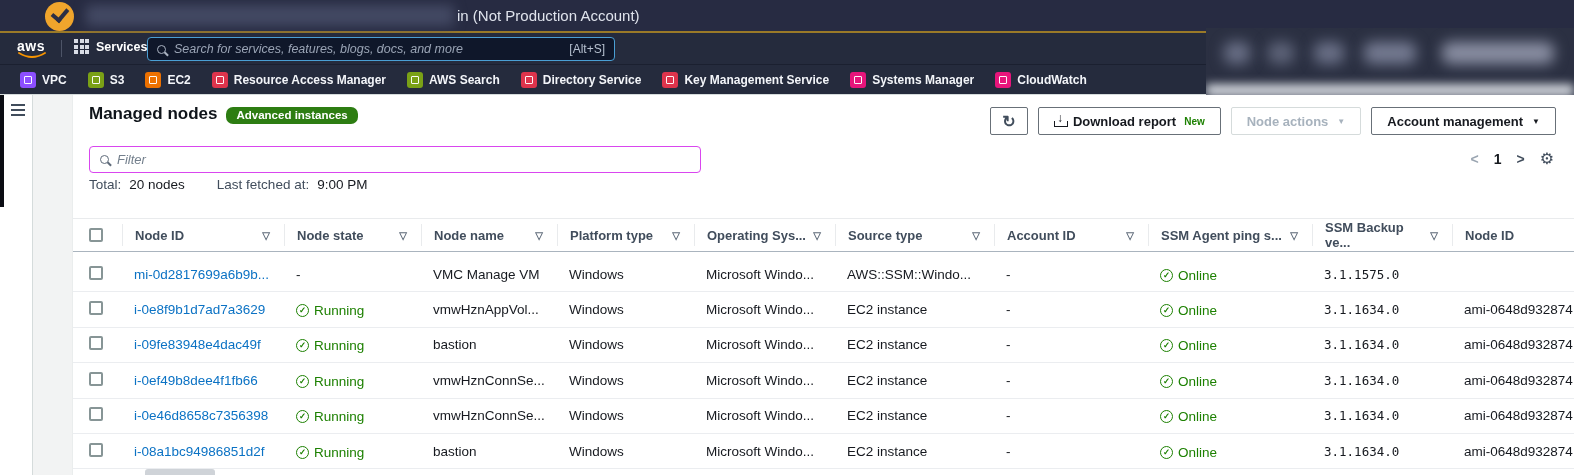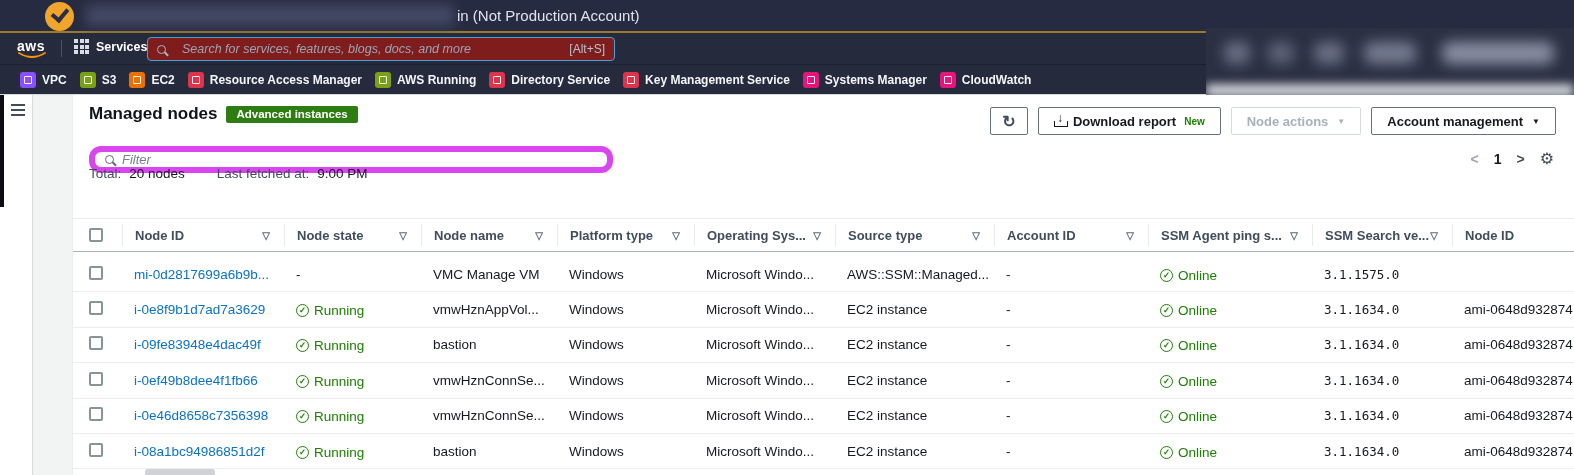--- a/index.html
+++ b/index.html
@@ -22,38 +22,38 @@
   #aws-nav { position:absolute; left:0; top:33px; width:1574px; height:31px; background:#252b3d; }
   #aws-logo { position:absolute; left:17px; top:4px; width:30px; height:24px; }
   #aws-logo .aws-word { color:#fff; font-weight:bold; font-size:14px; letter-spacing:0.5px; }
   #aws-logo svg { position:absolute; left:1px; top:15px; }
   #nav-divider { position:absolute; left:61px; top:7px; width:1px; height:17px; background:#4d5467; }
   #services-btn { position:absolute; left:74px; top:6px; display:flex; align-items:center; gap:7px;
     color:#fff; font-size:12.5px; font-weight:bold; }
   .grid-icon { display:inline-grid; grid-template-columns:repeat(3,4px); grid-auto-rows:4px; gap:1.5px; }
   .grid-icon i { background:#d9dde6; }
   #nav-search { position:absolute; left:147px; top:4px; width:468px; height:24px;
-    background:#7f1d1d; border:1px solid #4a9fd4; border-radius:4px;
-    display:flex; align-items:center; padding:0 9px; gap:16px; }
+    background:#0f172a; border:1px solid #4a9fd4; border-radius:4px;
+    display:flex; align-items:center; padding:0 9px; gap:8px; }
   #nav-search input { flex:1; background:transparent; border:none; outline:none;
     font-style:italic; color:#c3cad8; font-size:12.5px; font-family:"Liberation Sans",sans-serif; }
   #nav-search input::placeholder { color:#9aa4b5; }
   .lens { position:relative; width:9px; height:9px; border:1.6px solid #aab3c2; border-radius:50%; flex:none; }
   .lens::after { content:""; position:absolute; width:5px; height:1.6px; background:#aab3c2;
     transform:rotate(45deg); right:-4px; bottom:-2px; }
   .lens.dark { border-color:#5f6b7a; } .lens.dark::after { background:#5f6b7a; }
   #search-shortcut { color:#b6c0cf; font-size:12px; }
   #cloudshell-icon { position:absolute; left:1199px; top:40px; width:15px; height:15px;
     border:1.5px solid #e7eaf0; border-radius:3px; color:#e7eaf0; font-size:9px; font-weight:bold;
     line-height:13px; text-align:center; }
 
   
   #fav-bar { position:absolute; left:0; top:64px; width:1574px; height:31px; background:#252b3d;
     border-top:1px solid #1b2030; border-bottom:1px solid #d5dbdb;
-    display:flex; align-items:center; padding:0 20px; gap:13px; }
+    display:flex; align-items:center; padding:0 20px; gap:21px; }
   .fav-item { display:flex; align-items:center; gap:6px; color:#f3f5f9; font-size:12px; font-weight:bold; }
   .fav-icon { width:16px; height:16px; border-radius:3px; flex:none; position:relative; }
   .fav-icon::after { content:""; position:absolute; left:4px; top:4px; width:6px; height:6px;
     border:1.2px solid rgba(255,255,255,.95); border-radius:1px; }
 
   
   #account-blur { position:absolute; left:1206px; top:28px; width:368px; height:69px; overflow:hidden;
     background:#2b3042; }
   #account-blur .blob { position:absolute; border-radius:8px; filter:blur(7px); }
   #account-blur .strip { position:absolute; left:0; bottom:0; width:100%; height:13px;
@@ -63,52 +63,52 @@
   #edge-strip { position:absolute; left:0; top:95px; width:4px; height:112px; background:#0b0d13; }
   #sidebar { position:absolute; left:0; top:95px; width:33px; height:380px; background:#fff;
     border-right:1px solid #d5dbdb; }
   #hamburger { position:absolute; left:11px; top:9px; width:14px; height:12px; cursor:pointer; }
   #hamburger i { display:block; height:2px; background:#414d5c; margin-bottom:3px; }
   #content-bg { position:absolute; left:33px; top:95px; width:1541px; height:380px; background:#f2f3f3; }
   #card { position:absolute; left:72px; top:95px; width:1538px; height:400px; background:#fff;
     border-left:1px solid #eaeded; }
 
   
-  #page-header { position:absolute; left:16px; top:9px; display:flex; align-items:center; gap:9px; }
+  #page-header { position:absolute; left:16px; top:9px; display:flex; align-items:flex-end; gap:9px; }
   #page-title { font-size:17px; font-weight:bold; color:#0f141a; }
   #adv-badge { background:#2d7d12; color:#fff; font-size:11.5px; font-weight:bold;
-    padding:2px 10px 3px; border-radius:2px; }
+    padding:2px 10px 3px; border-radius:7px; }
 
   #toolbar { position:absolute; top:107px; right:18px; display:flex; gap:10px; z-index:5; }
   .btn { height:28px; border:1px solid #687078; border-radius:2px; background:#fff;
     display:flex; align-items:center; gap:7px; padding:0 15px;
     font-size:13px; font-weight:bold; color:#16191f; cursor:pointer; }
   .btn.icon-only { width:38px; justify-content:center; padding:0; font-size:16px; color:#414d5c; }
   .btn.disabled { border-color:#d5dbdb; color:#a7b2bd; cursor:default; }
   .btn .caret { font-size:8px; margin-left:2px; }
   .btn sup { color:#1d8102; font-size:10px; font-weight:bold; margin-left:1px; }
   .dl-icon { display:inline-block; width:12px; height:12px; position:relative; }
   .dl-icon::before { content:"↓"; position:absolute; left:3px; top:-4px; font-size:12px; font-weight:bold; }
   .dl-icon::after { content:""; position:absolute; left:0; bottom:0; width:12px; height:5px;
     border:1.6px solid #16191f; border-top:none; }
 
   
-  #filter-box { position:absolute; left:16px; top:51px; width:524px; height:27px;
-    border:6px solid #d946ef; border-radius:12px; display:flex; align-items:center; gap:8px;
+  #filter-box { position:absolute; left:16px; top:51px; width:612px; height:27px;
+    border:1px solid #d946ef; border-radius:4px; display:flex; align-items:center; gap:8px;
     padding:0 10px; background:#fff; }
   #filter-box input { flex:1; border:none; outline:none; font-size:13px; font-style:italic;
     color:#414d5c; font-family:"Liberation Sans",sans-serif; }
   #filter-box input::placeholder { color:#737f8c; }
   #pagination { position:absolute; top:149px; right:20px; display:flex; align-items:center; gap:15px;
     font-size:14px; z-index:5; }
   #page-prev { color:#9aa5b1; font-weight:bold; cursor:default; }
   #page-num { color:#16191f; font-weight:bold; }
   #page-next { color:#414d5c; font-weight:bold; cursor:pointer; }
   #prefs-gear { color:#414d5c; font-size:16px; cursor:pointer; }
-  #meta-line { position:absolute; left:16px; top:71px; font-size:13.5px; color:#16191f;
+  #meta-line { position:absolute; left:16px; top:82px; font-size:13.5px; color:#16191f;
     display:flex; gap:8px; }
   #meta-line .lbl { color:#414d5c; }
   #meta-line .gap { width:16px; }
 
   
   #thead { position:absolute; left:0; top:123px; width:1530px; height:34px; display:grid;
     border-top:1px solid #e9ebed; border-bottom:1px solid #aab4be; align-items:center; }
   .th { display:flex; align-items:center; justify-content:space-between; padding:0 14px 0 12px;
     font-size:13px; font-weight:bold; color:#414d5c; height:22px; border-left:1px solid #e9ebed; }
   .th:first-child { border-left:none; padding-left:16px; }
@@ -188,21 +188,21 @@
     <span class="fav-label">EC2</span>
   </span>
 
   <span class="fav-item">
     <span class="fav-icon" style="background: rgb(221, 52, 76);"></span>
     <span class="fav-label">Resource Access Manager</span>
   </span>
 
   <span class="fav-item">
     <span class="fav-icon" style="background: rgb(122, 161, 22);"></span>
-    <span class="fav-label">AWS Running</span>
+    <span class="fav-label">AWS Search</span>
   </span>
 
   <span class="fav-item">
     <span class="fav-icon" style="background: rgb(221, 52, 76);"></span>
     <span class="fav-label">Directory Service</span>
   </span>
 
   <span class="fav-item">
     <span class="fav-icon" style="background: rgb(221, 52, 76);"></span>
     <span class="fav-label">Key Management Service</span>
@@ -296,41 +296,41 @@
     <span class="th-label">Account ID</span>
     <span class="sort-icon">▽</span>
   </div>
 
   <div class="th">
     <span class="th-label">SSM Agent ping s...</span>
     <span class="sort-icon">▽</span>
   </div>
 
   <div class="th">
-    <span class="th-label">SSM Search ve...</span>
+    <span class="th-label">SSM Backup ve...</span>
     <span class="sort-icon">▽</span>
   </div>
 
   <div class="th">
     <span class="th-label">Node ID</span>
 
   </div>
 </div>
     <div id="tbody">
   <div class="tr" style="grid-template-columns: 49px 162px 137px 136px 137px 141px 159px 154px 164px 140px 214px;">
     <div class="td td-cb"><span class="cb"></span></div>
     <div class="td"><a class="link">mi-0d2817699a6b9b...</a></div>
     <div class="td"><span class="status st-state plain">
 
       <span class="st-text">-</span>
             </span></div>
     <div class="td"><span>VMC Manage VM</span></div>
     <div class="td"><span>Windows</span></div>
     <div class="td"><span>Microsoft Windo...</span></div>
-    <div class="td"><span>AWS::SSM::Managed...</span></div>
+    <div class="td"><span>AWS::SSM::Windo...</span></div>
     <div class="td"><span>-</span></div>
     <div class="td"><span class="status">
       <span class="check-ic">✓</span>
       <span class="st-text">Online</span>
             </span></div>
     <div class="td mono"><span>3.1.1575.0</span></div>
     <div class="td"><span></span></div>
   </div>
 
   <div class="tr" style="grid-template-columns: 49px 162px 137px 136px 137px 141px 159px 154px 164px 140px 214px;">

